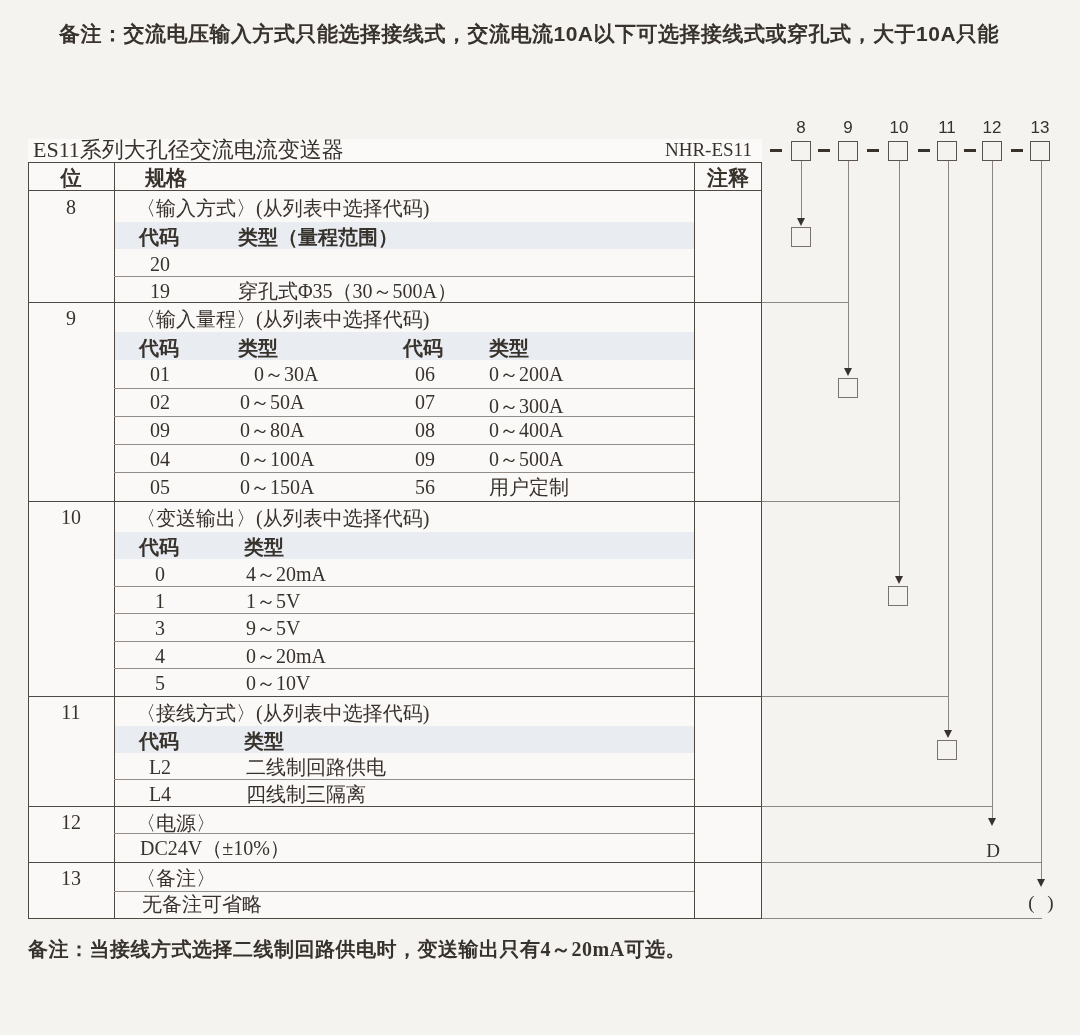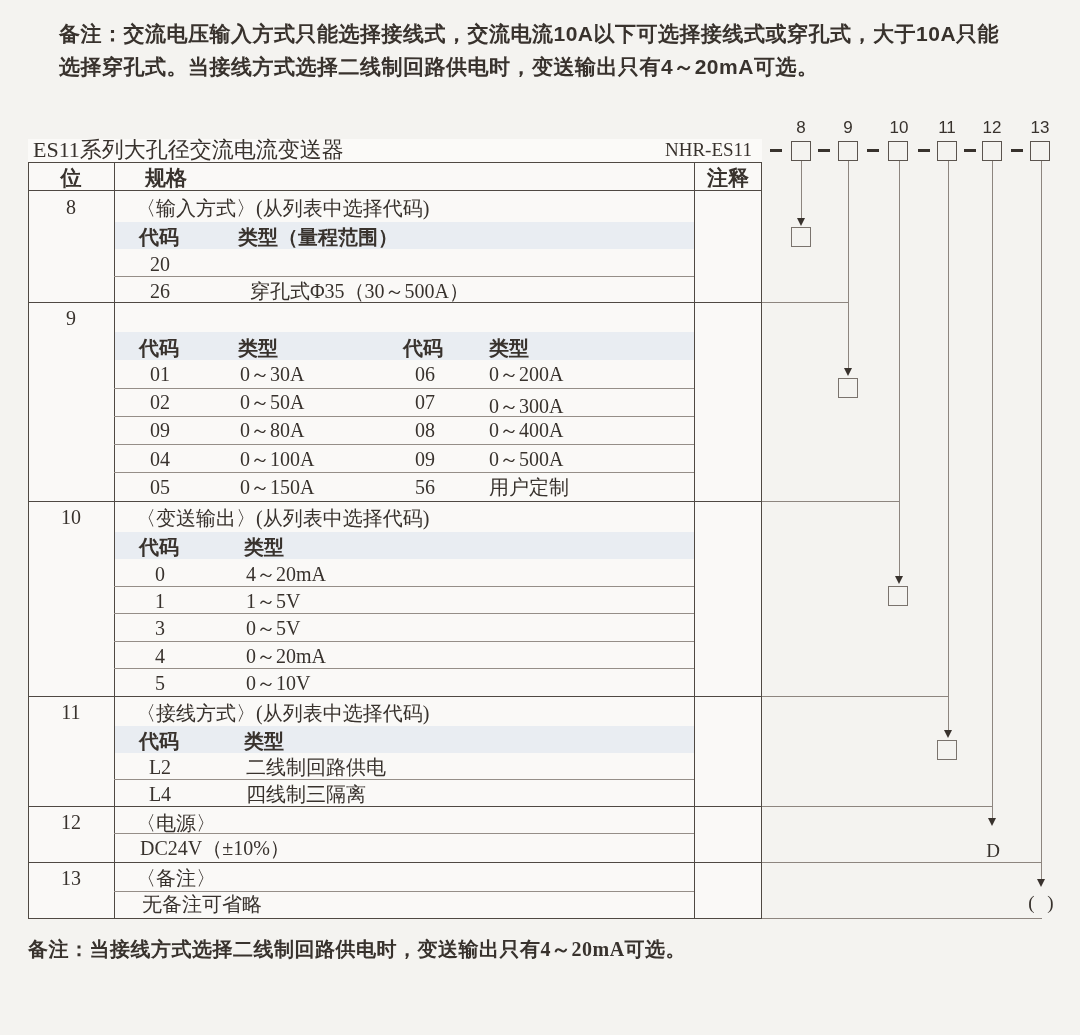--- a/index.html
+++ b/index.html
@@ -34,21 +34,20 @@
     border-left:4px solid transparent;border-right:4px solid transparent;
     border-top:8px solid #38322d;}
   .dgnum{font-size:17px;line-height:18px;}
 </style>
 </head>
 <body>
 
 <div id="root">
 
   <div class="abs sans note" style="left:59px;top:21px;">备注：交流电压输入方式只能选择接线式，交流电流10A以下可选择接线式或穿孔式，大于10A只能</div>
-  <div class="abs sans note" style="left:59px;top:54px;">选择穿孔式。当接线方式选择二线制回路供电时，变送输出只有4～20mA可选。</div>
 
   <div class="titleband"></div>
   <div class="tablebg"></div>
 
   <div class="abs" style="left:33px;top:138px;font-size:22px;line-height:24px;">ES11系列大孔径交流电流变送器</div>
   <div class="abs" style="left:665px;top:139px;font-size:19px;line-height:22px;">NHR-ES11</div>
 
   <div class="abs sans dgnum center" style="left:786px;top:119px;width:30px;">8</div>
   <div class="abs sans dgnum center" style="left:833px;top:119px;width:30px;">9</div>
   <div class="abs sans dgnum center" style="left:884px;top:119px;width:30px;">10</div>
@@ -117,31 +116,32 @@
   <div class="abs t20 center" style="left:28px;top:700px;width:86px;">11</div>
   <div class="abs t20 center" style="left:28px;top:810px;width:86px;">12</div>
   <div class="abs t20 center" style="left:28px;top:866px;width:86px;">13</div>
 
   <div class="abs t20" style="left:136px;top:196px;">〈输入方式〉(从列表中选择代码)</div>
   <div class="band" style="left:115px;top:222px;width:579px;height:27px;"></div>
   <div class="abs bold t20" style="left:139px;top:225px;">代码</div>
   <div class="abs bold t20" style="left:238px;top:225px;">类型（量程范围）</div>
   <div class="abs t20 center" style="left:130px;top:252px;width:60px;">20</div>
   <div class="subline" style="left:114px;top:276px;width:580px;"></div>
-  <div class="abs t20 center" style="left:130px;top:279px;width:60px;">26</div>
-  <div class="abs t20" style="left:250px;top:279px;">穿孔式Φ35（30～500A）</div>
-
+  <div class="abs t20 center" style="left:130px;top:279px;width:60px;">19</div>
+  <div class="abs t20" style="left:238px;top:279px;">穿孔式Φ35（30～500A）</div>
+
+  <div class="abs t20" style="left:136px;top:307px;">〈输入量程〉(从列表中选择代码)</div>
   <div class="band" style="left:115px;top:332px;width:579px;height:28px;"></div>
   <div class="abs bold t20" style="left:139px;top:336px;">代码</div>
   <div class="abs bold t20" style="left:238px;top:336px;">类型</div>
   <div class="abs bold t20" style="left:403px;top:336px;">代码</div>
   <div class="abs bold t20" style="left:489px;top:336px;">类型</div>
 
   <div class="abs t20 center" style="left:130px;top:362px;width:60px;">01</div>
-  <div class="abs t20" style="left:240px;top:362px;">0～30A</div>
+  <div class="abs t20" style="left:254px;top:362px;">0～30A</div>
   <div class="abs t20 center" style="left:397px;top:362px;width:56px;">06</div>
   <div class="abs t20" style="left:489px;top:362px;">0～200A</div>
   <div class="subline" style="left:114px;top:388px;width:580px;"></div>
 
   <div class="abs t20 center" style="left:130px;top:390px;width:60px;">02</div>
   <div class="abs t20" style="left:240px;top:390px;">0～50A</div>
   <div class="abs t20 center" style="left:397px;top:390px;width:56px;">07</div>
   <div class="abs t20" style="left:489px;top:394px;">0～300A</div>
   <div class="subline" style="left:114px;top:416px;width:580px;"></div>
 
@@ -169,21 +169,21 @@
 
   <div class="abs t20 center" style="left:130px;top:562px;width:60px;">0</div>
   <div class="abs t20" style="left:246px;top:562px;">4～20mA</div>
   <div class="subline" style="left:114px;top:586px;width:580px;"></div>
 
   <div class="abs t20 center" style="left:130px;top:589px;width:60px;">1</div>
   <div class="abs t20" style="left:246px;top:589px;">1～5V</div>
   <div class="subline" style="left:114px;top:613px;width:580px;"></div>
 
   <div class="abs t20 center" style="left:130px;top:616px;width:60px;">3</div>
-  <div class="abs t20" style="left:246px;top:616px;">0～5V</div>
+  <div class="abs t20" style="left:246px;top:616px;">9～5V</div>
   <div class="subline" style="left:114px;top:641px;width:580px;"></div>
 
   <div class="abs t20 center" style="left:130px;top:644px;width:60px;">4</div>
   <div class="abs t20" style="left:246px;top:644px;">0～20mA</div>
   <div class="subline" style="left:114px;top:668px;width:580px;"></div>
 
   <div class="abs t20 center" style="left:130px;top:671px;width:60px;">5</div>
   <div class="abs t20" style="left:246px;top:671px;">0～10V</div>
 
   <div class="abs t20" style="left:136px;top:701px;">〈接线方式〉(从列表中选择代码)</div>

